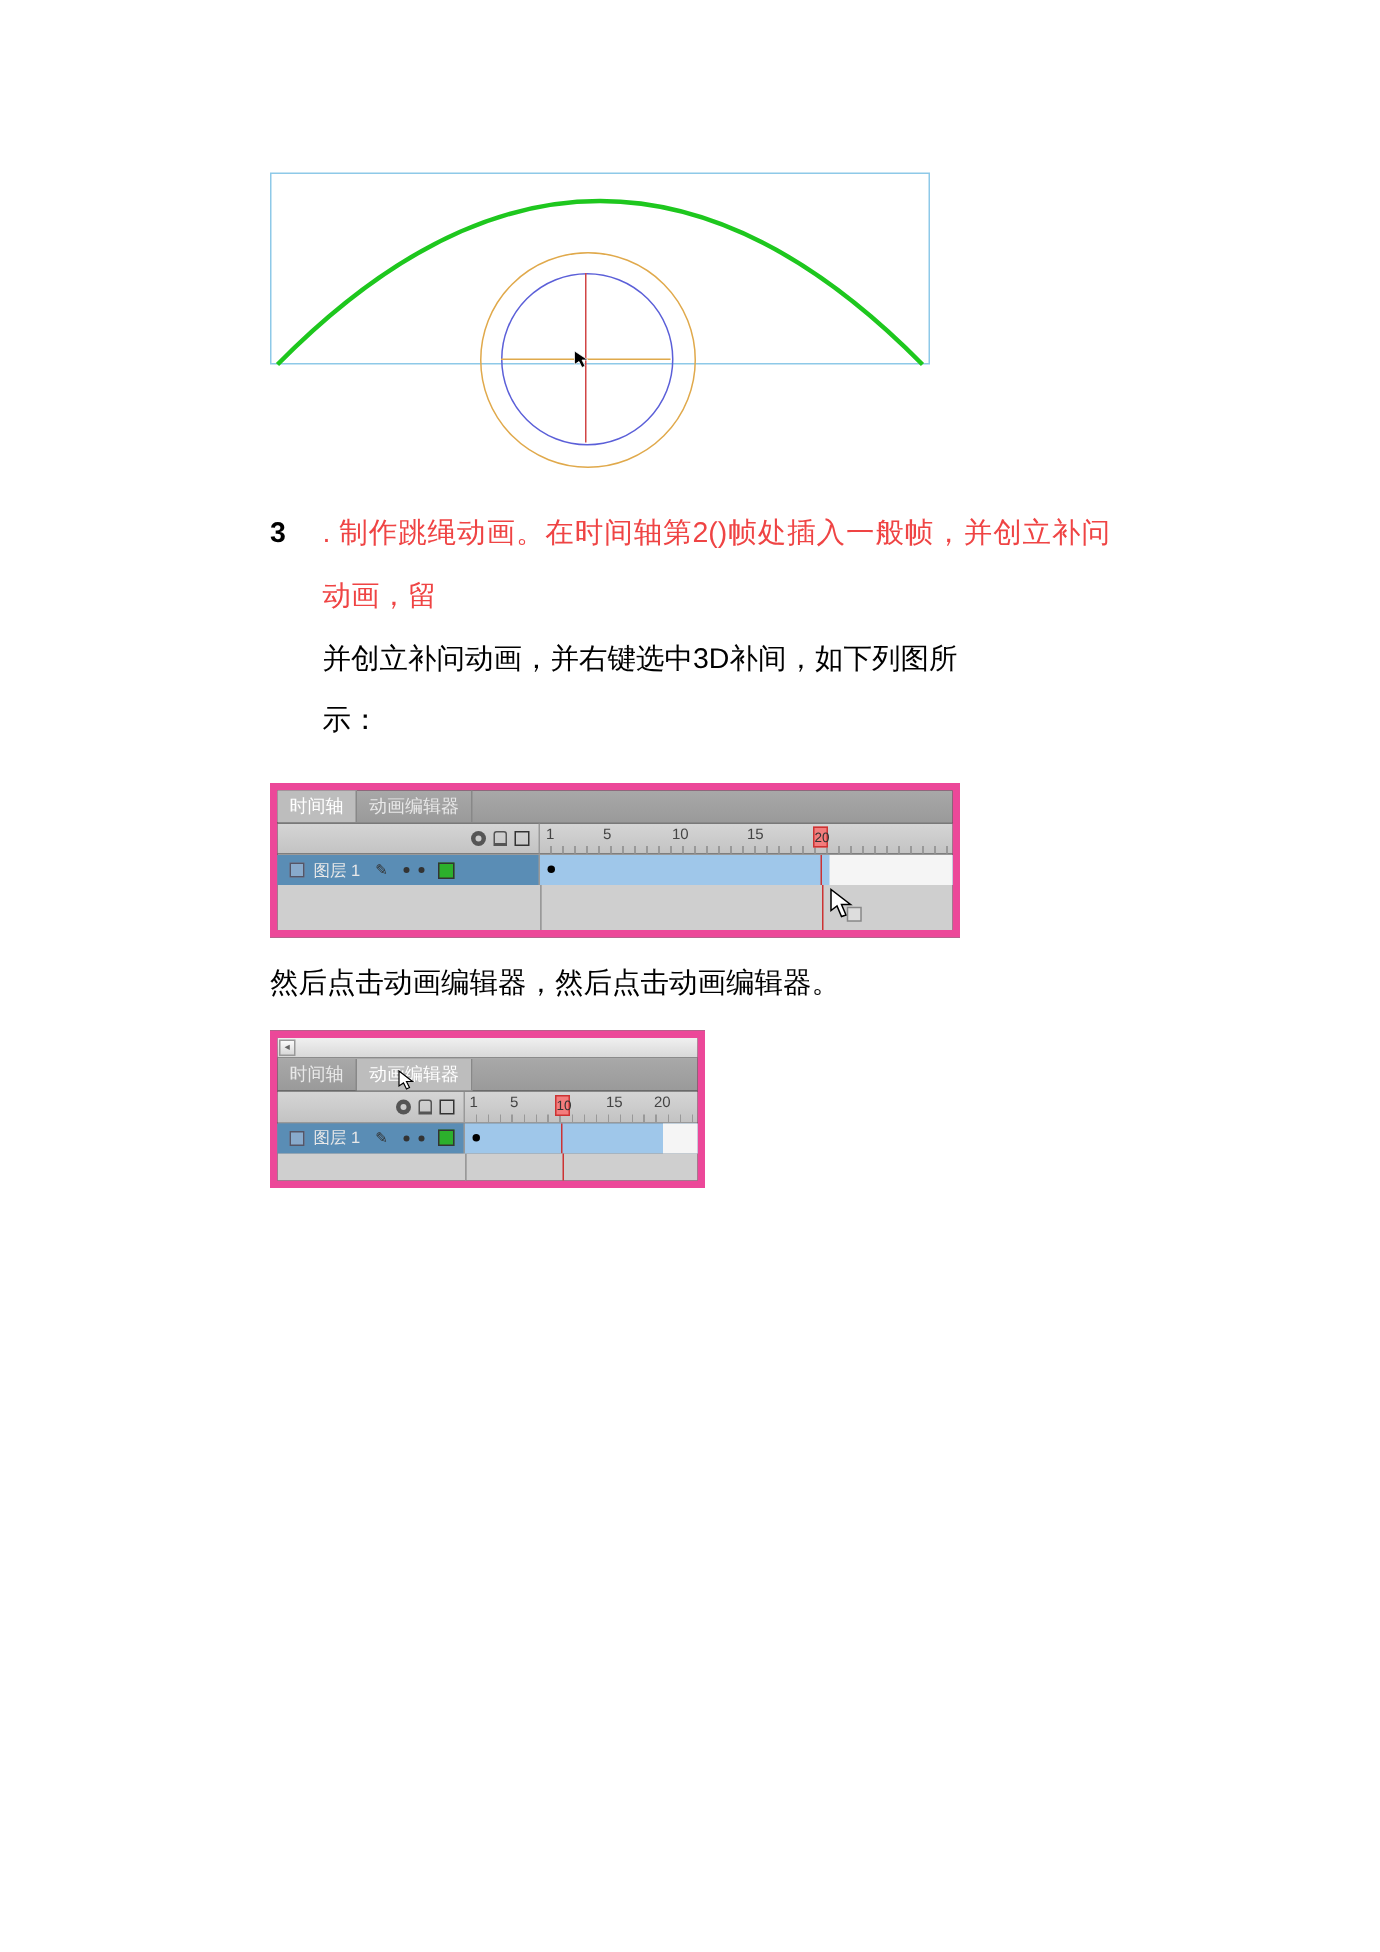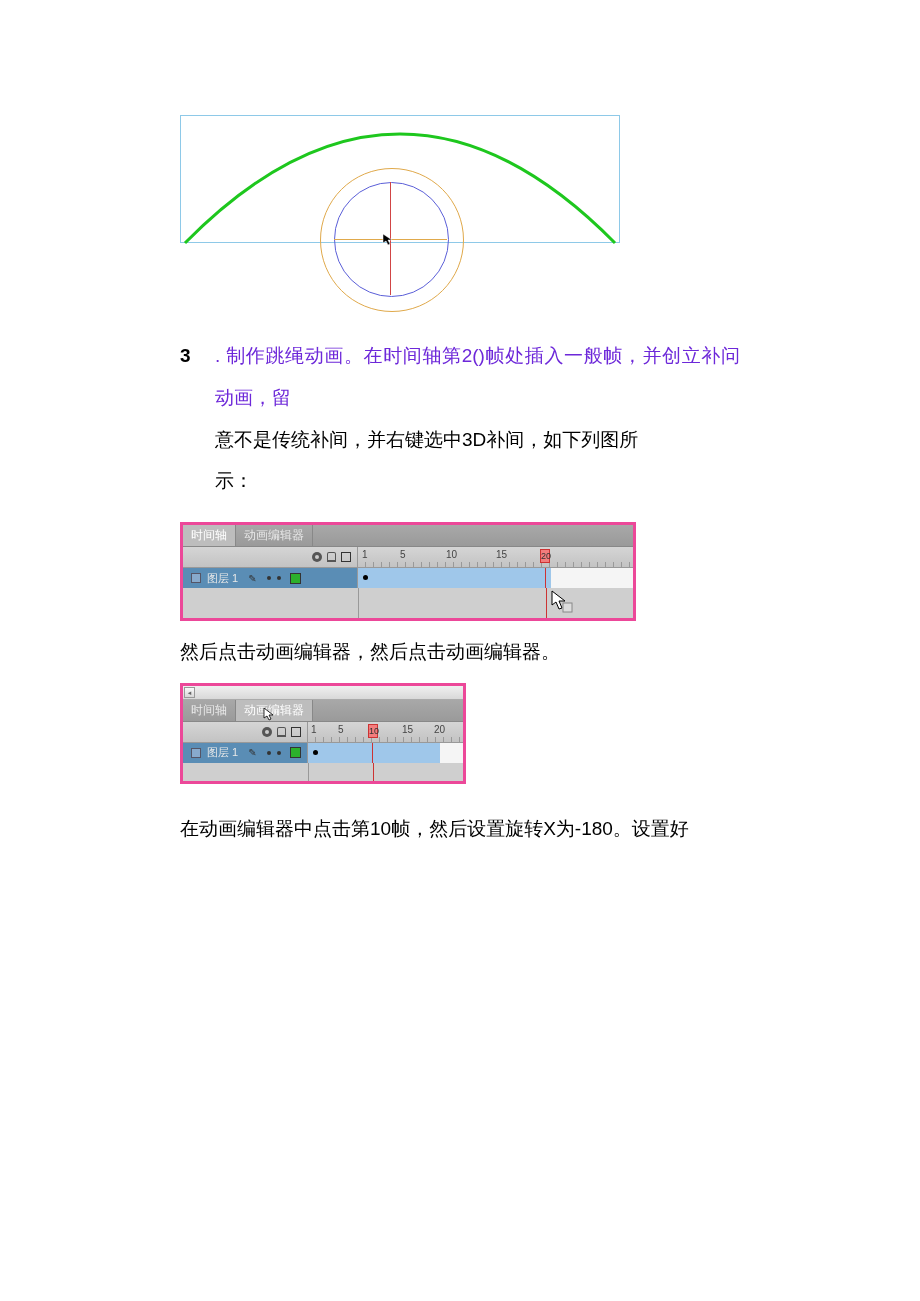--- a/index.html
+++ b/index.html
@@ -91,41 +91,41 @@
       font-size: 19px;
       line-height: 2.2;
     }
     .list-num {
       width: 35px;
       font-weight: bold;
       flex-shrink: 0;
     }
     .list-content {
       flex: 1;
-      color: #6d28d9;
+      color: #ef4444;
       text-align: justify;
     }
     .list-content-cont {
       font-size: 19px;
       line-height: 2.2;
       margin-left: 35px;
     }
     .para {
       font-size: 19px;
       line-height: 2.2;
       margin: 10px 0;
     }
     .para2 {
       font-size: 19px;
       line-height: 2.6;
       margin: 20px 0 10px 0;
     }
     .timeline-panel {
       width: 450px;
-      border: 3px solid #ec4899;
+      border: 5px solid #ec4899;
       background: #000000;
       position: relative;
       margin: 5px 0 5px 0;
     }
     .tl-scrollbar {
       height: 13px;
       background: linear-gradient(#f0f0f0, #d8d8d8);
       border-bottom: 1px solid #aaa;
       position: relative;
     }
@@ -372,21 +372,21 @@
           </svg>
       </div>
     </div>
   </div>
 
   <div class="list-block">
     <div class="list-row">
       <div class="list-num">3</div>
       <div class="list-content"><span>.</span> <span>制作跳绳动画。在时间轴第2()帧处插入一般帧，并创立补问动画，留</span></div>
     </div>
-    <div class="list-content-cont">意不是传统补间，并右键选中3D补间，如下列图所</div>
+    <div class="list-content-cont">并创立补问动画，并右键选中3D补间，如下列图所</div>
     <div class="list-content-cont">示：</div>
   </div>
 
   <div class="timeline-panel" style="width:450px">
     <div class="tl-tabs">
       <div class="tl-tab active">时间轴</div>
       <div class="tl-tab">动画编辑器</div>
     </div>
     <div class="tl-header">
       <div class="tl-header-left">
@@ -478,15 +478,14 @@
       </div>
     </div>
     <div class="tl-bottom" style="height:18px">
       <div class="tl-bottom-left" style="width:125px"></div>
       <div class="tl-bottom-right">
         <div class="tl-track-playhead" style="left:64px;height:18px"></div>
       </div>
     </div>
   </div>
 
-  <div class="para2">在动画编辑器中点击第10帧，然后设置旋转X为-180。设置好</div>
 
 </div>
 
 </body></html>

